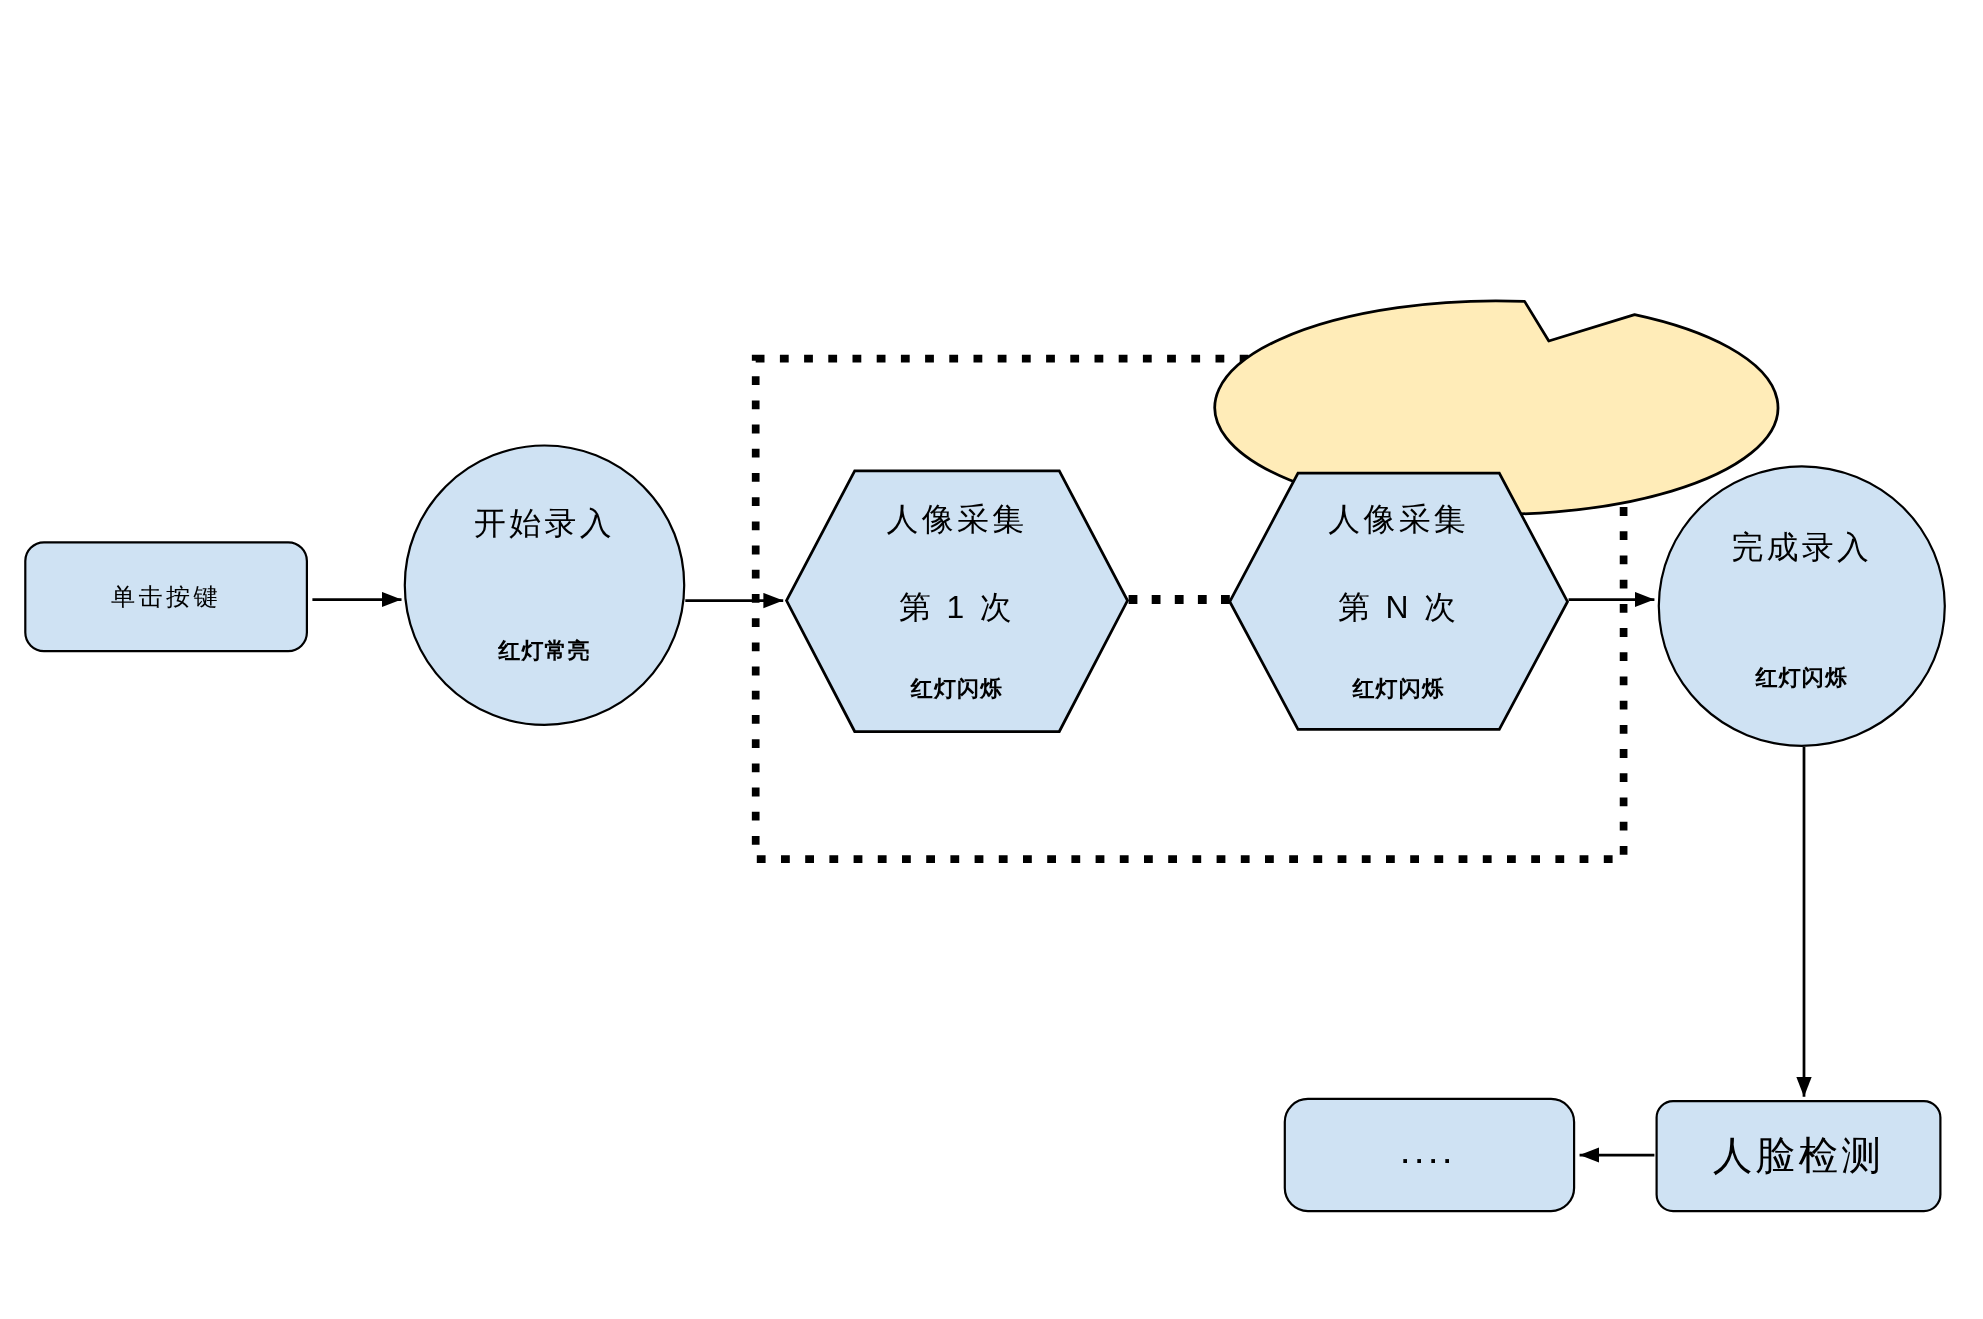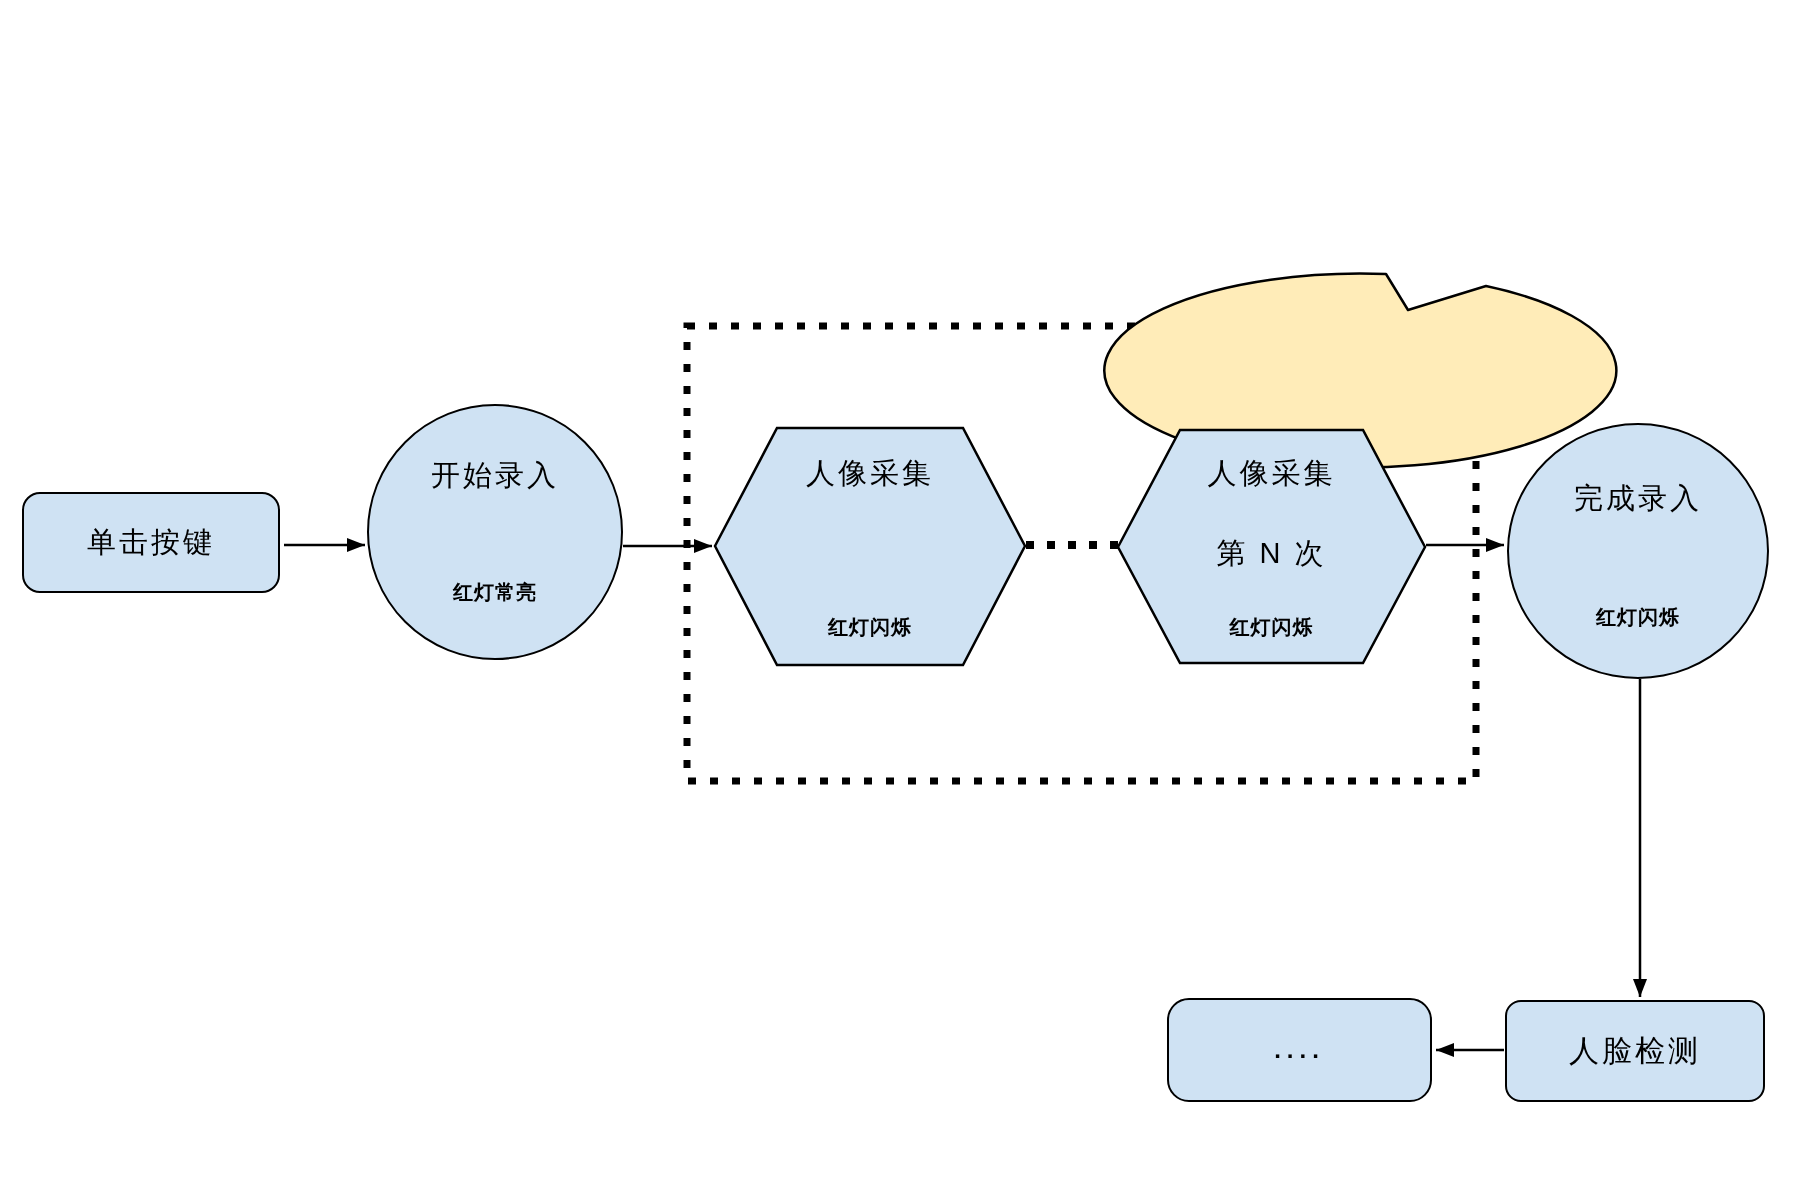--- a/index.html
+++ b/index.html
@@ -15,33 +15,33 @@
   }
   .circle-node {
     background:var(--node-fill); border:2.5px solid var(--stroke); border-radius:50%;
   }
   .hex-node svg { position:absolute; left:0; top:0; overflow:visible; }
   .hex-shape { fill:var(--node-fill); stroke:var(--stroke); stroke-width:2.5; }
   .title, .row { position:absolute; left:0; width:100%; text-align:center;
     font-size:29px; line-height:34px; letter-spacing:3px; white-space:pre; }
   .status { position:absolute; left:0; width:100%; text-align:center;
     font-size:20px; line-height:24px; letter-spacing:1px; font-weight:600; }
-  .big-label { font-size:29px; letter-spacing:3px; }
+  .big-label { font-size:22px; letter-spacing:3px; }
   .dotted-border { fill:none; stroke:var(--stroke); stroke-width:7; stroke-dasharray:8 14; }
   .connector { stroke:var(--stroke); stroke-width:2.5; fill:none; }
   .dots-line { stroke:var(--stroke); stroke-width:8; stroke-dasharray:8 13; fill:none; }
   .bubble-path { fill:var(--note-fill); stroke:var(--stroke); stroke-width:2.5; stroke-linejoin:round; }
   .arrowhead-fill { fill:var(--stroke); }
   .note-text {
     position:absolute; left:1258px; top:93px; width:512px; height:194px;
     display:flex; align-items:center; justify-content:center;
     font-size:22px; letter-spacing:1px;
   }
   .more-label { font-size:24px; font-weight:bold; letter-spacing:6px; }
-  .fd-label { font-size:30px; letter-spacing:3px; }
+  .fd-label { font-size:36px; letter-spacing:3px; }
 </style>
 </head>
 <body>
 
 <div class="canvas">
 
   <svg class="layer" width="1803" height="1199" viewBox="0 0 1803 1199">
     <defs>
       <marker id="arrowhead" markerUnits="userSpaceOnUse" markerWidth="20" markerHeight="16" refX="18" refY="7" orient="auto">
         <path class="arrowhead-fill" d="M0,0 L18,7 L0,14 Z"></path>
@@ -68,20 +68,21 @@
   <div class="node circle-node" style="left:367px; top:404px; width:256px; height:256px;font-family:Liberation Mono, monospace;">
     <div class="title" style="top:55px;">开始录入</div>
     <div class="status" style="top:176px;">红灯常亮</div>
   </div>
 
   <div class="node hex-node" style="left:713px; top:426px; width:314px; height:241px;">
     <svg width="314" height="241" viewBox="0 0 314 241">
       <polygon class="hex-shape" points="2,120 64,2 250,2 312,120 250,239 64,239"></polygon>
     </svg>
     <div class="row" style="top:30px;">人像采集</div>
+    <div class="row" style="top:110px;">第 1 次</div>
     <div class="status" style="top:189px;">红灯闪烁</div>
   </div>
 
   <div class="node hex-node" style="left:1116px; top:428px; width:311px; height:237px;">
     <svg width="311" height="237" viewBox="0 0 311 237">
       <polygon class="hex-shape" points="2,119 64,2 247,2 309,119 247,235 64,235"></polygon>
     </svg>
     <div class="row" style="top:28px;">人像采集</div>
     <div class="row" style="top:108px;">第 N 次</div>
     <div class="status" style="top:187px;">红灯闪烁</div>

